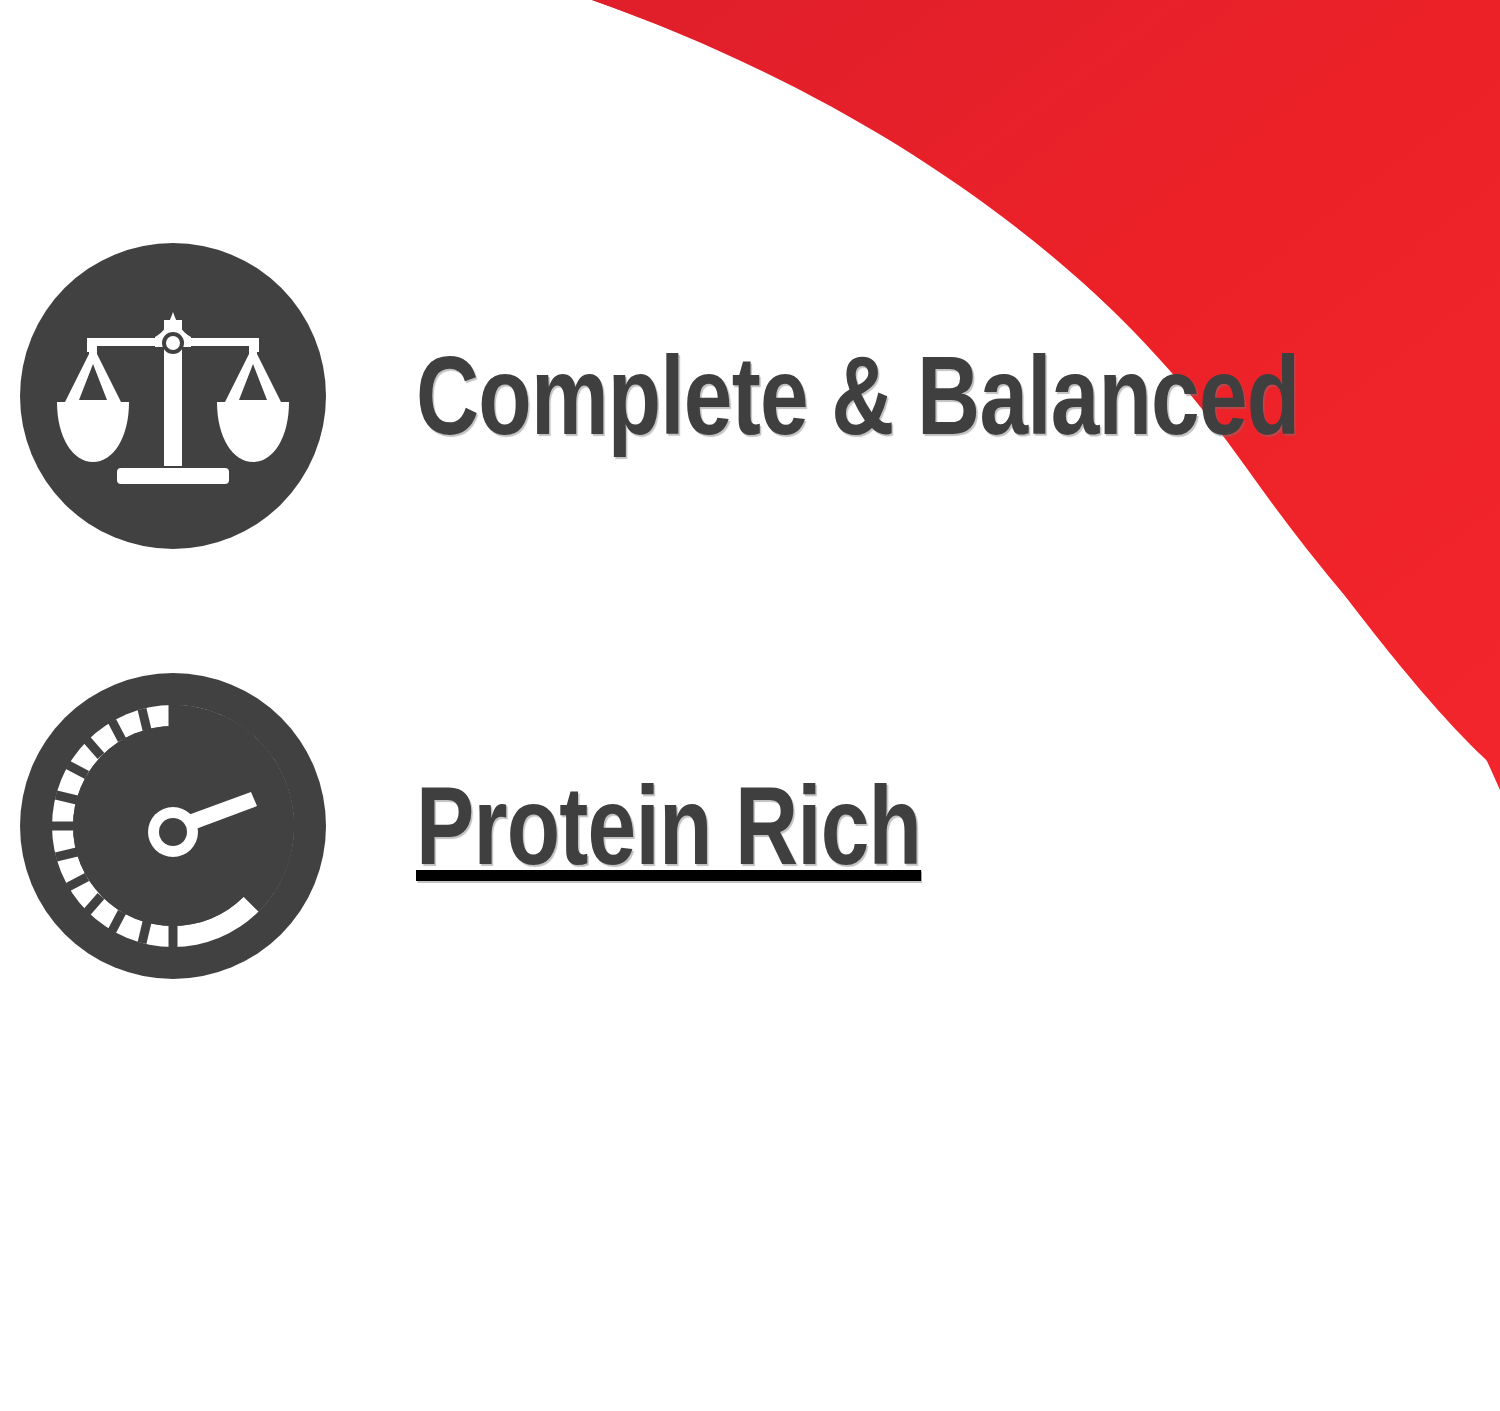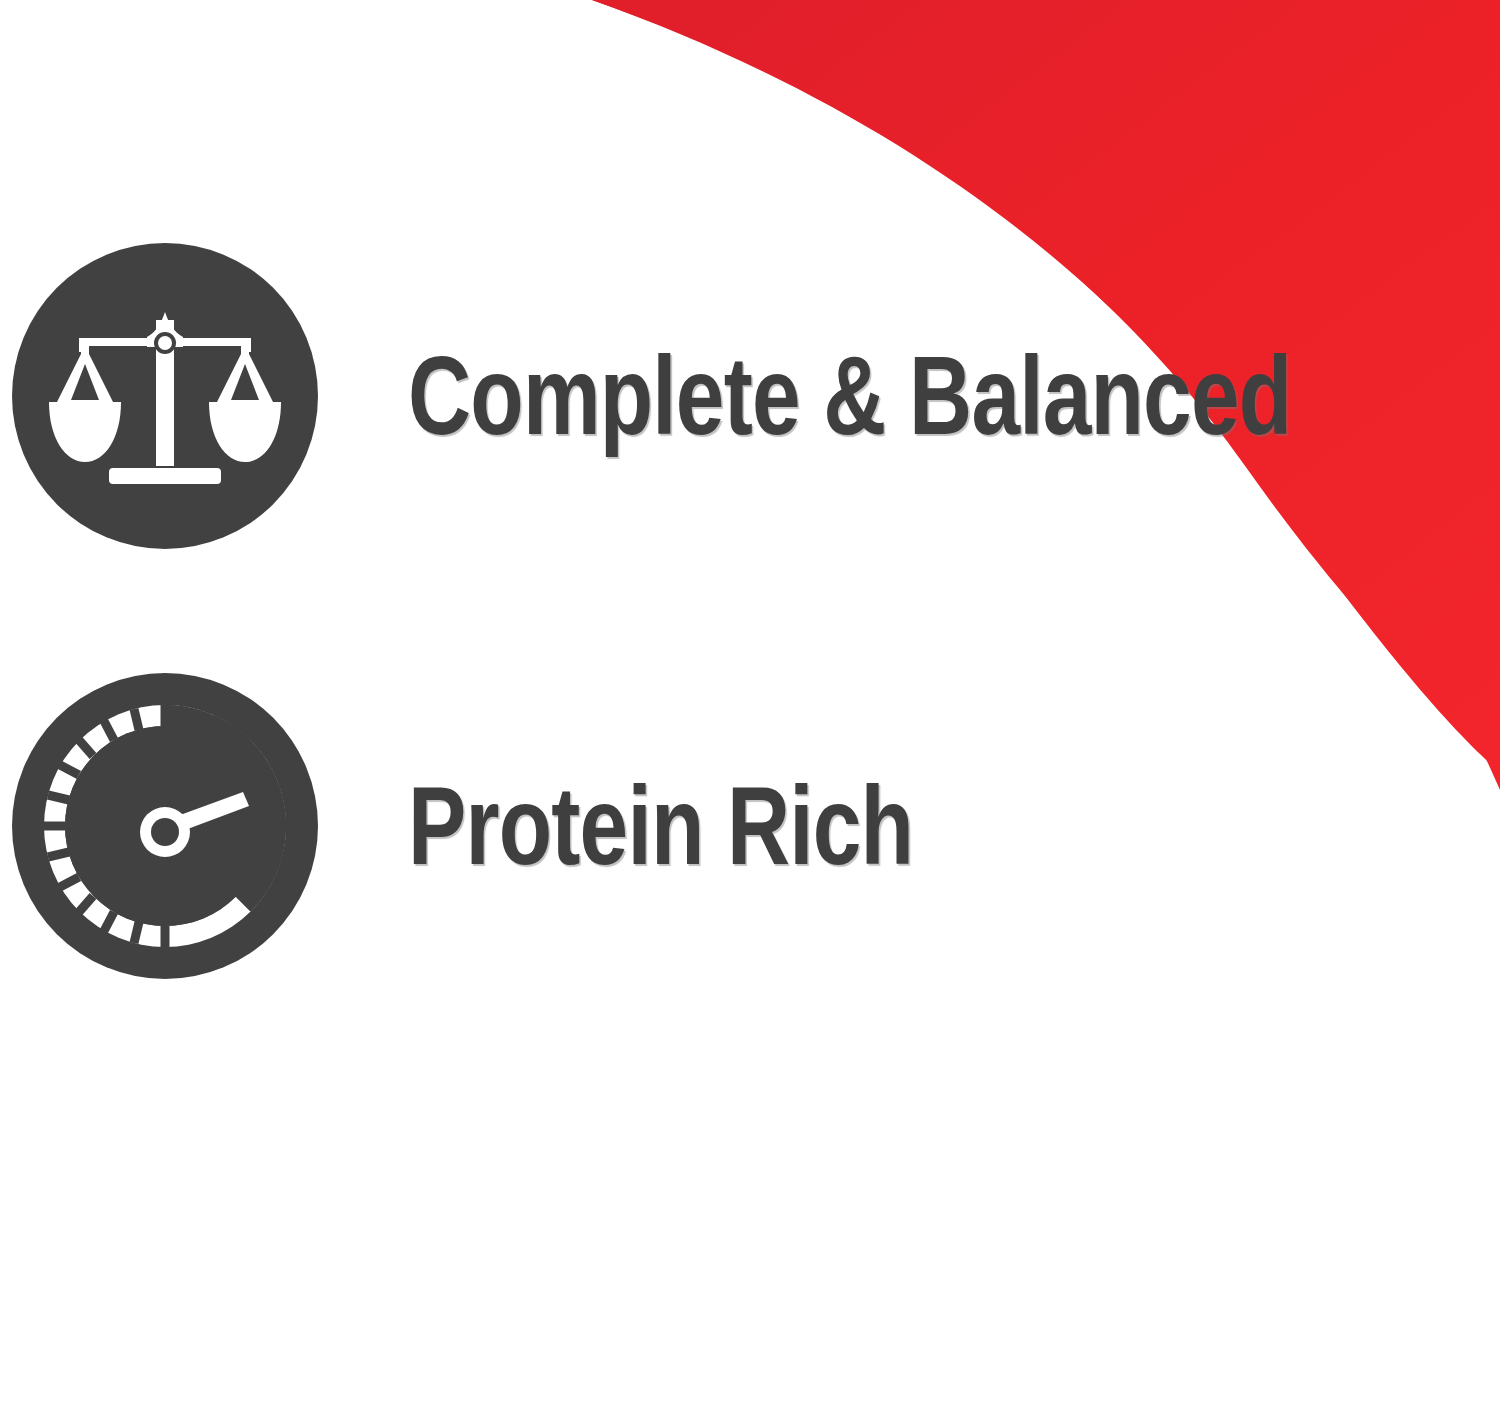--- a/index.html
+++ b/index.html
@@ -22,28 +22,28 @@
     top: 0;
     left: 0;
     width: 1500px;
     height: 1411px;
     pointer-events: none;
   }
 
   
   .feature-row {
     position: absolute;
-    left: 8px;
+    left: 16px;
     width: 1200px;
     height: 312px;
     display: flex;
     align-items: center;
   }
   #row-0 { top: 240px; }
-  #row-1 { top: 670px; }
+  #row-1 { top: 670px; text-decoration: underline; }
   #row-2 { top: 1098px; }
 
   .icon-badge {
     position: relative;
     flex: 0 0 auto;
     width: 308px;
     height: 308px;
     margin-left: 3px;
   }
   .icon-badge svg {

